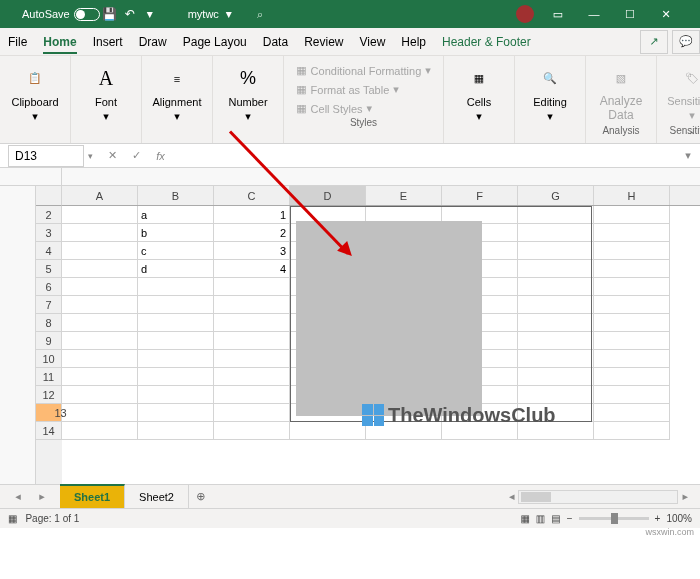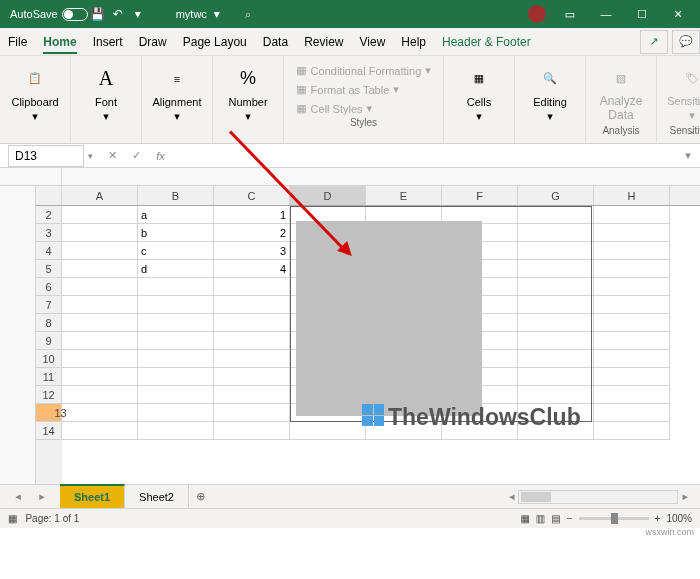--- a/index.html
+++ b/index.html
@@ -1,17 +1,17 @@
 <!DOCTYPE html>
 <html><head>
 <meta charset="utf-8">
 <style>
 * { box-sizing: border-box; margin: 0; padding: 0; font-family: "Segoe UI", Arial, sans-serif; }
 body { background: #fff; width: 700px; height: 579px; overflow: hidden; position: relative; }
-.titlebar { background: #217346; height: 28px; display: flex; align-items: center; color: #fff; font-size: 11px; padding: 0 4px; }
+.titlebar { background: #217346; height: 28px; display: flex; align-items: center; color: #fff; font-size: 11px; padding: 0 16px; }
 .titlebar .autosave { display: flex; align-items: center; gap: 4px; margin-left: 6px; }
 .toggle { width: 26px; height: 13px; border: 1px solid #fff; border-radius: 7px; position: relative; display: inline-block; }
 .toggle::after { content: ""; width: 9px; height: 9px; border-radius: 50%; background: #fff; position: absolute; left: 1px; top: 1px; }
 .titlebar-icon { width: 20px; text-align: center; color: #fff; font-size: 12px; }
 .titlebar .filename { flex: 0 0 auto; margin-left: 28px; }
 .titlebar .search { margin-left: 18px; color: #cde5d6; }
 .titlebar .spacer { flex: 1; }
 .titlebar .profile { display: flex; align-items: center; gap: 6px; margin-right: 6px; }
 .titlebar .avatar { width: 18px; height: 18px; border-radius: 50%; background: #a03030; }
 .titlebar .winbtn { width: 36px; height: 28px; display: flex; align-items: center; justify-content: center; }
@@ -58,21 +58,21 @@
 .tabs-row .tab { padding: 0 14px; height: 24px; display: flex; align-items: center; border-right: 1px solid #d4d4d4; }
 .tabs-row .tab.active { background: #eab308; color: #217346; font-weight: 600; border-top: 2px solid #217346; margin-top: -1px; }
 .tabs-row .addtab { width: 24px; text-align: center; color: #666; }
 .tabs-row .scroll { margin-left: auto; display: flex; align-items: center; padding-right: 8px; }
 .scrollbar { width: 160px; height: 14px; background: #f0f0f0; border: 1px solid #d4d4d4; display: flex; align-items: center; }
 .scrollbar .thumb { width: 30px; height: 10px; background: #cfcfcf; margin-left: 2px; }
 .status { height: 20px; background: #f3f2f1; border-top: 1px solid #d4d4d4; display: flex; align-items: center; font-size: 10px; color: #444; padding: 0 8px; }
 .status .right { margin-left: auto; display: flex; align-items: center; gap: 6px; }
 .zoom { width: 70px; height: 3px; background: #cfcfcf; position: relative; }
 .zoom::after { content: ""; width: 7px; height: 11px; background: #888; position: absolute; left: 32px; top: -4px; }
-.watermark { position: absolute; font-size: 23px; font-weight: 600; color: #555; }
+.watermark { position: absolute; font-size: 20px; font-weight: 600; color: #555; }
 .watermark-logo { position: absolute; width: 22px; height: 22px; display: grid; grid-template-columns: 1fr 1fr; grid-template-rows: 1fr 1fr; gap: 1px; }
 .watermark-logo span { background: #4aa0e0; }
 .src { position: absolute; right: 6px; bottom: 42px; font-size: 9px; color: #999; }
 </style>
 </head>
 <body>
 
 <div class="titlebar">
   <div class="autosave">
     <span>AutoSave</span>

